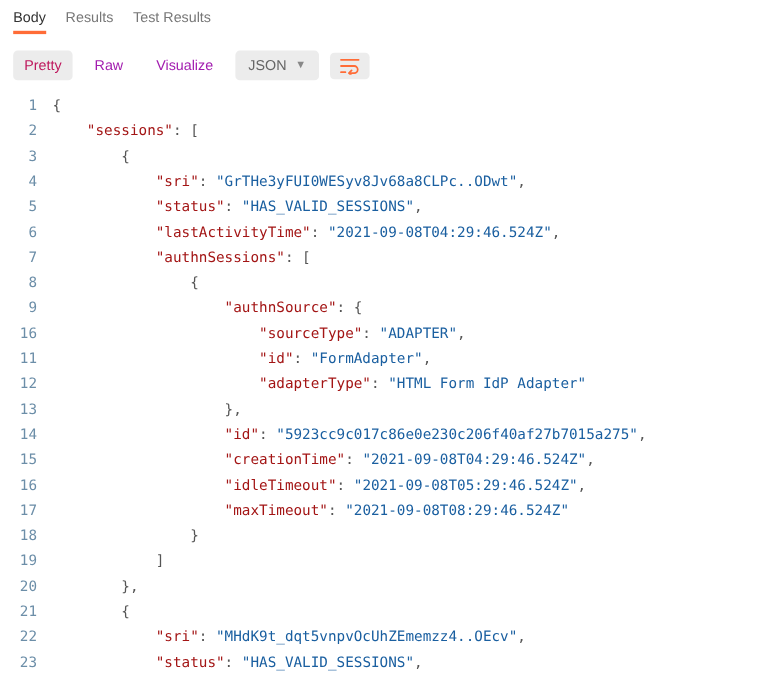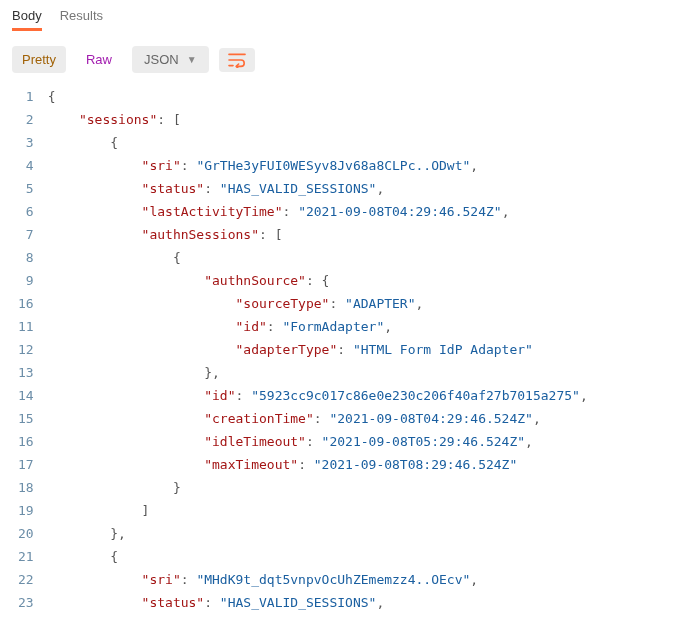--- a/index.html
+++ b/index.html
@@ -49,21 +49,21 @@
     background: transparent;
     border: none;
     color: #a21caf;
     font-size: 13px;
     padding: 6px 10px;
     border-radius: 4px;
     cursor: pointer;
   }
   .toolbtn.active {
     background: #ececec;
-    color: #a16207;
+    color: #be185d;
   }
   .picker {
     background: #ececec;
     border-radius: 4px;
     padding: 6px 12px;
     display: flex;
     align-items: center;
     gap: 8px;
     color: #666;
     cursor: pointer;
@@ -105,25 +105,27 @@
   .tok-str { color: #1a5fa0; }
   .tok-punc { color: #555; }
   .line { height: 23px; }
 </style>
 </head>
 <body>
 
 <div class="tabs">
   <div class="tab active"><span>Body</span></div>
   <div class="tab"><span>Results</span></div>
+  <div class="tab"><span>Test Results</span></div>
 </div>
 
 <div class="toolbar">
   <button class="toolbtn active">Pretty</button>
   <button class="toolbtn">Raw</button>
+  <button class="toolbtn">Visualize</button>
   <div class="picker">
     <span>JSON</span>
     <span class="caret">▼</span>
   </div>
   <div class="wrap-btn">
     <svg width="20" height="16" viewBox="0 0 24 20" fill="none" stroke="#ff6c37" stroke-width="2" stroke-linecap="round" stroke-linejoin="round">
       <line x1="2" y1="3" x2="22" y2="3"></line>
       <path d="M2 10 H17 a4 4 0 0 1 0 8 H12"></path>
       <polyline points="14 15 11 18 14 21" fill="none"></polyline>
       <line x1="2" y1="17" x2="7" y2="17"></line>

